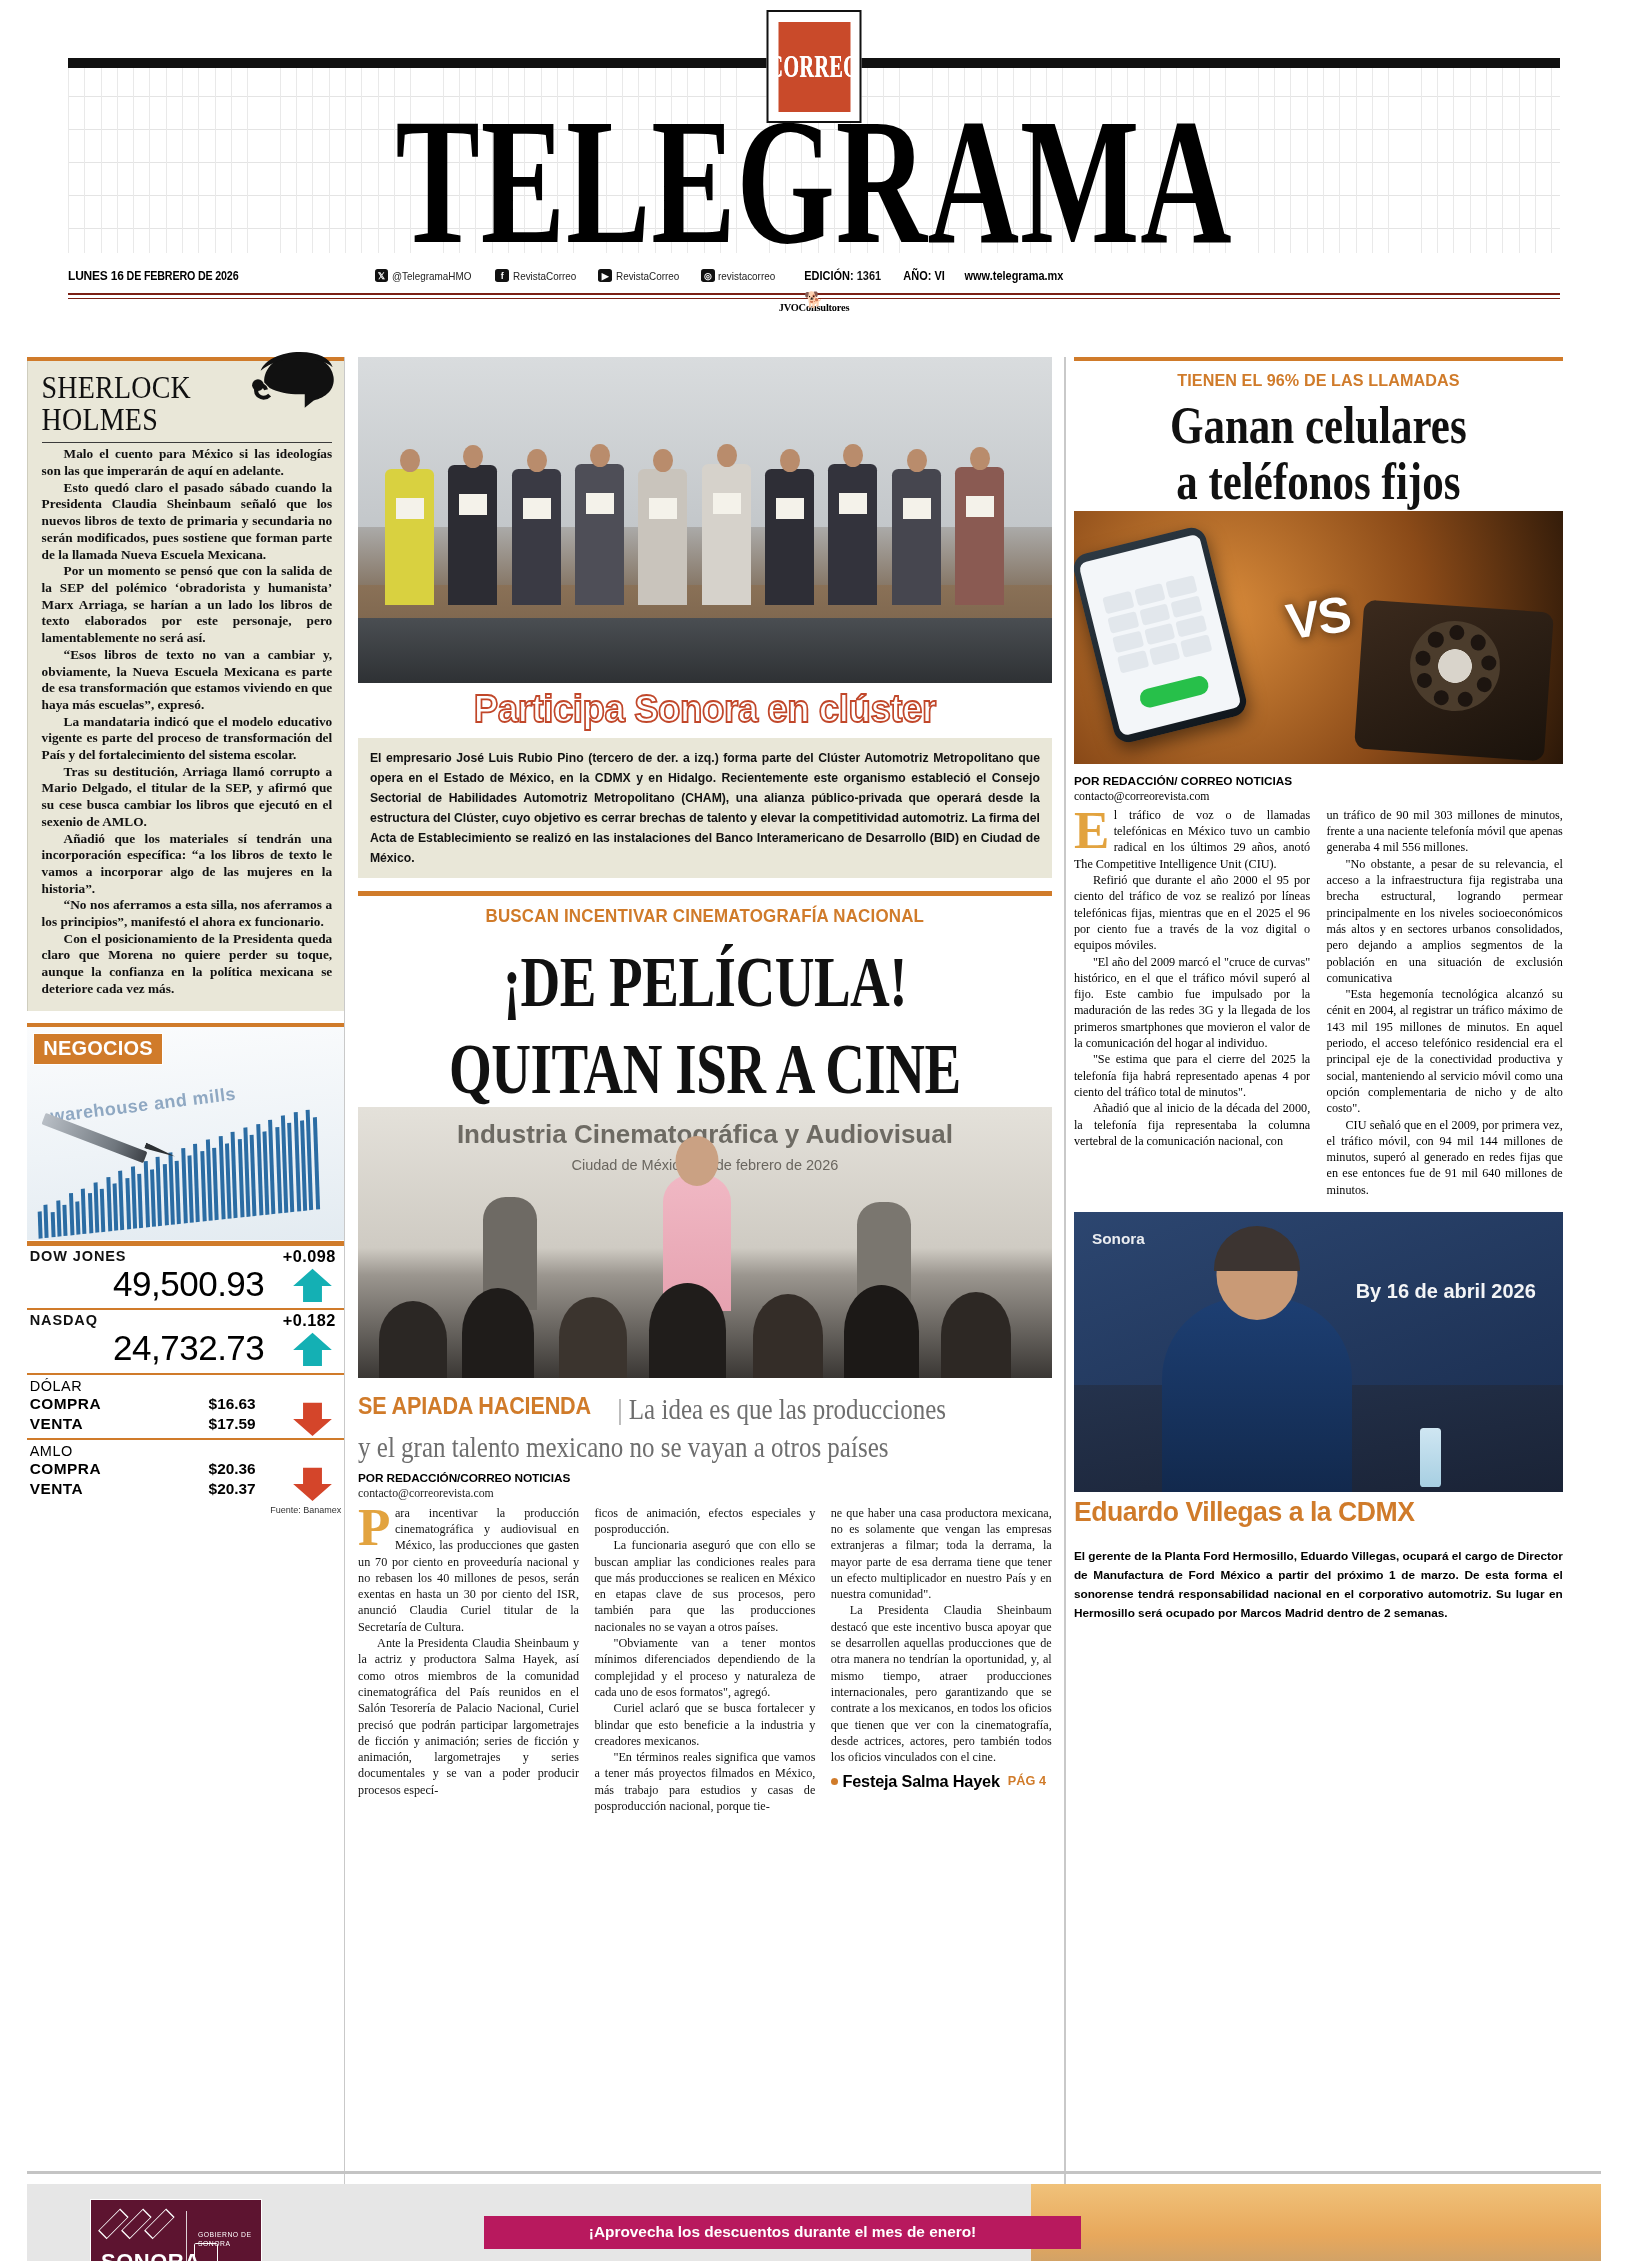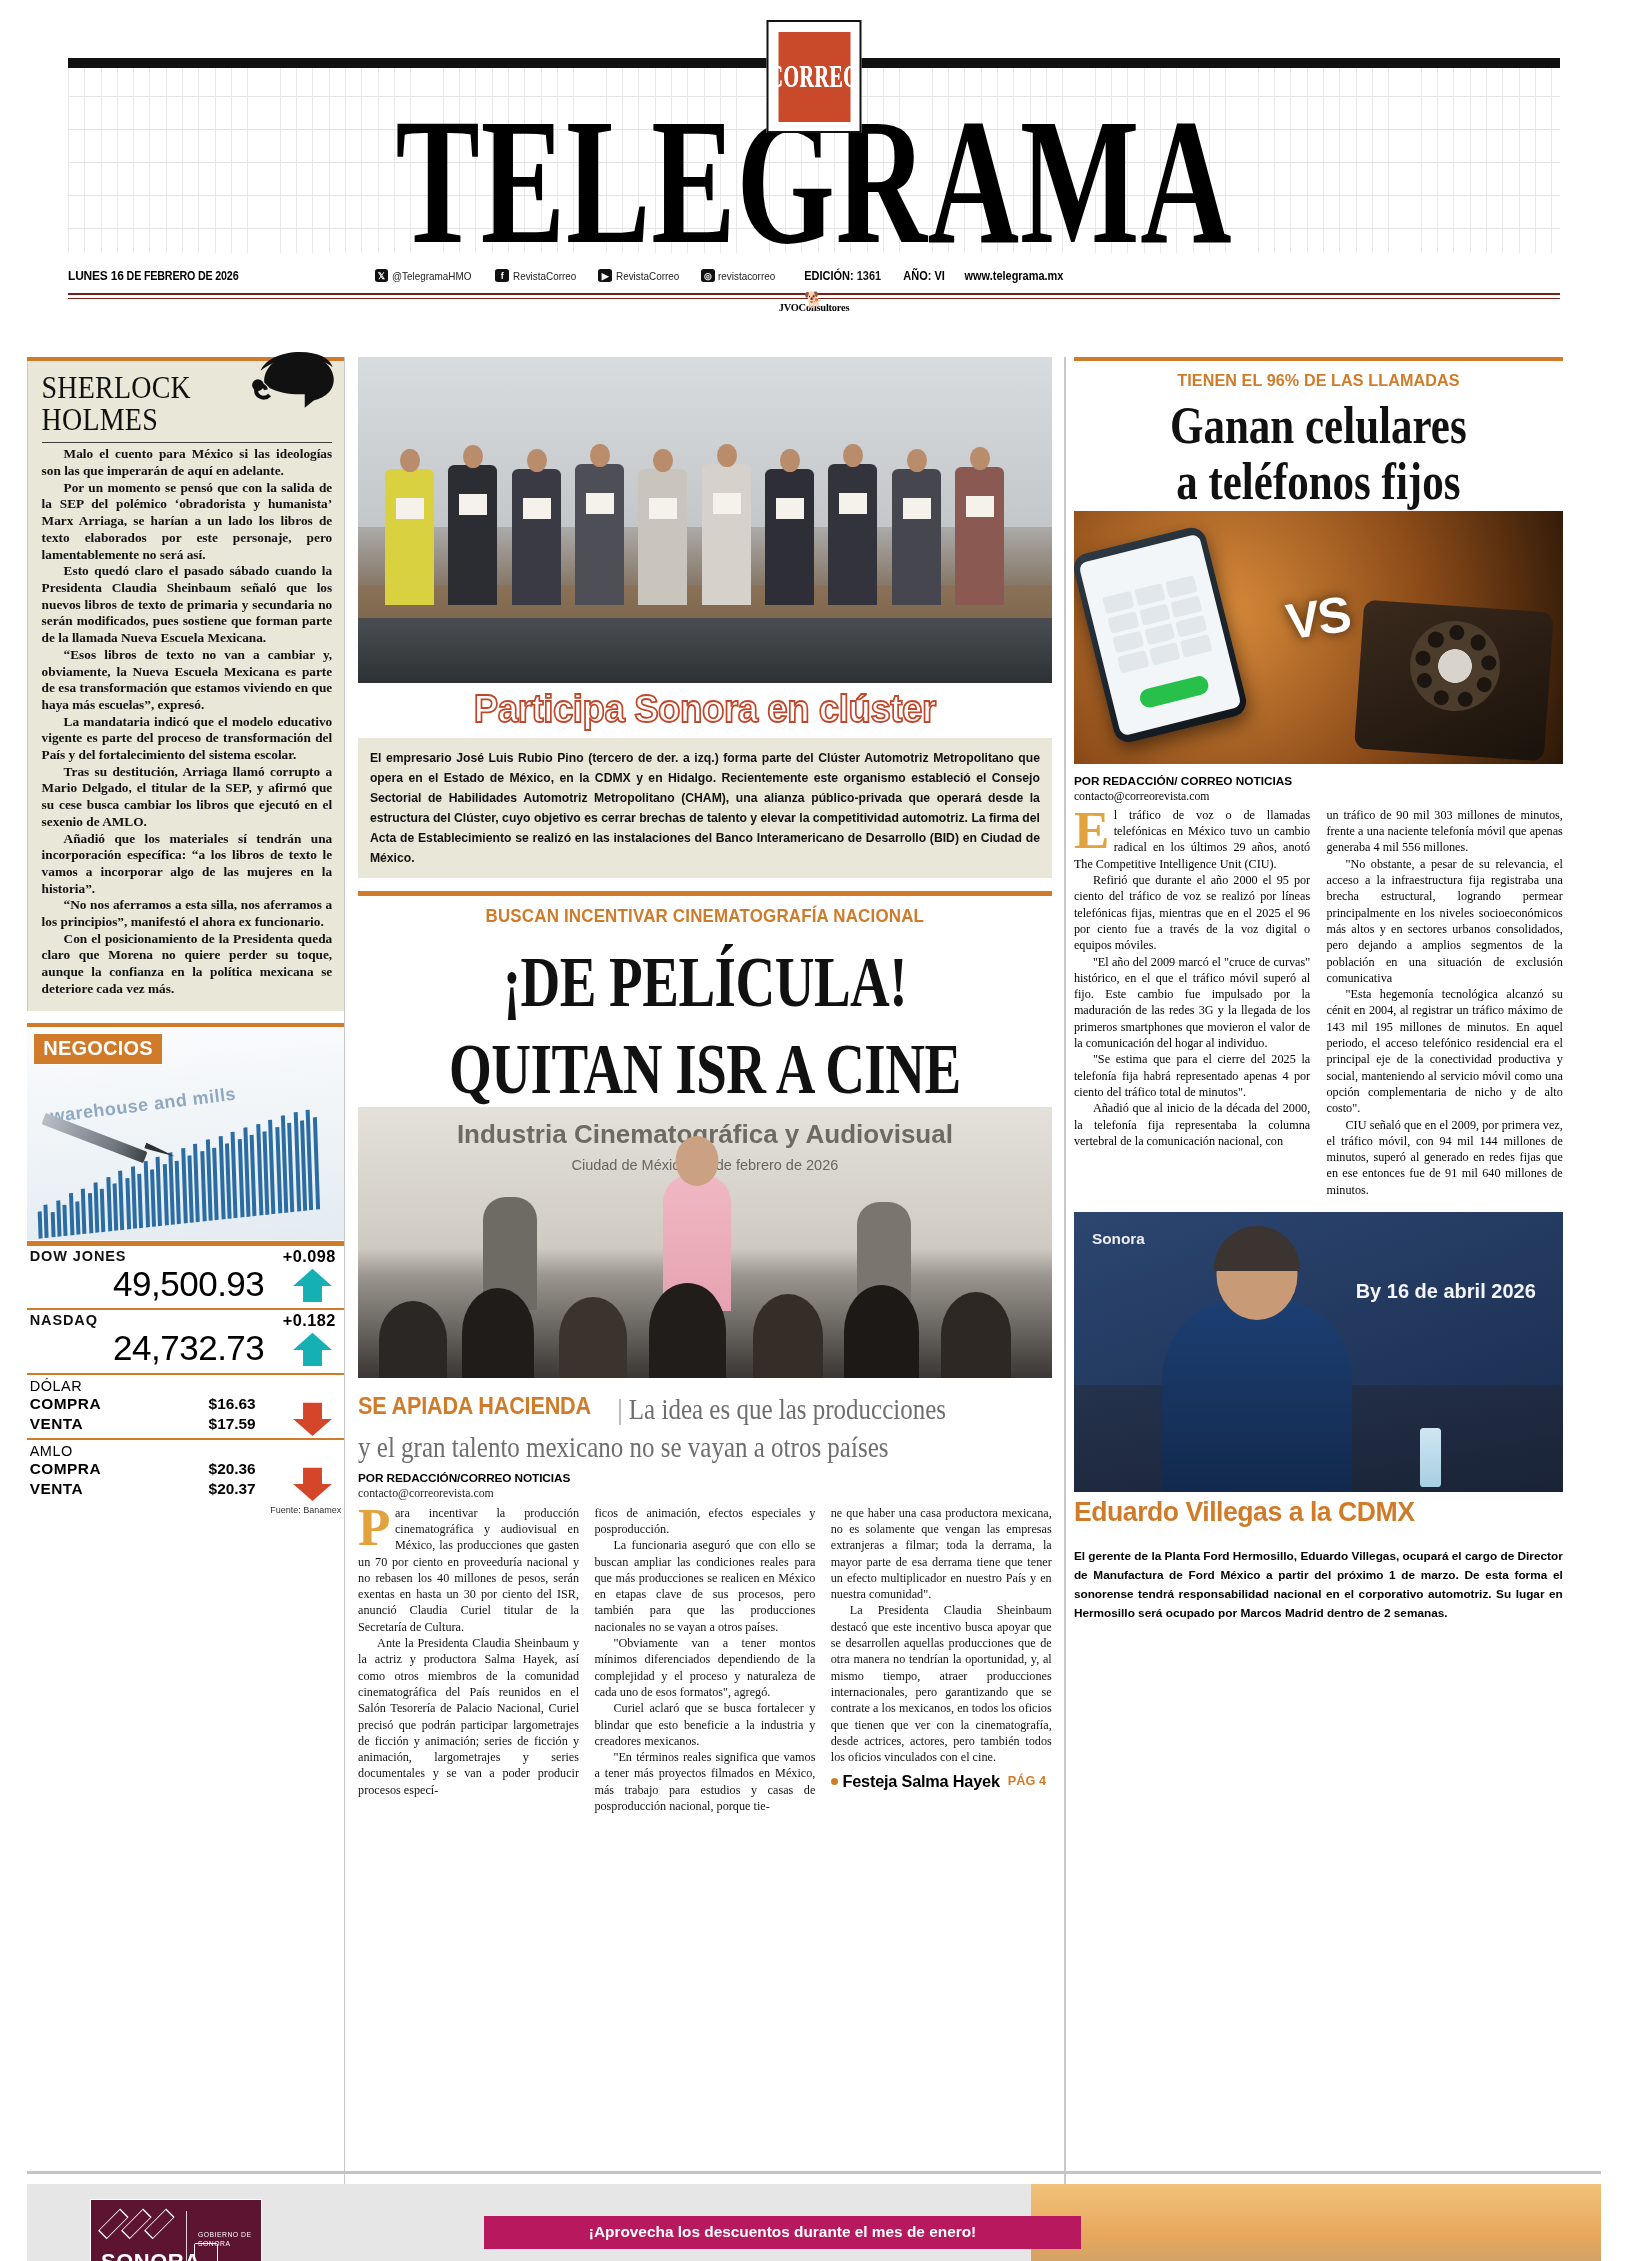--- a/index.html
+++ b/index.html
@@ -15,21 +15,21 @@
   .masthead { position: relative; height: 289px; }
   .grid-bg {
     position: absolute; left: 41px; right: 41px; top: 63px; height: 190px;
     background-image:
       repeating-linear-gradient(to right, #e9e9e9 0 0.9px, transparent 0.9px 16.3px),
       repeating-linear-gradient(to bottom, #e4e4e4 0 0.9px, transparent 0.9px 33px);
     background-color: #fff;
   }
   .top-rule { position: absolute; left: 41px; right: 41px; top: 58px; height: 10px; background:#111; }
   .correo-badge {
-    position: absolute; left: 50%; transform: translateX(-50%); top: 20px;
+    position: absolute; left: 50%; transform: translateX(-50%); top: 10px;
     width: 95px; height: 113px; background:#fff; border:2.3px solid #111;
     display:flex; align-items:center; justify-content:center; z-index:5;
   }
   .correo-inner {
     width: 72px; height: 90px; background:#c94a2a;
     display:flex; align-items:center; justify-content:center;
   }
   .correo-word {
     color:#fff; font-family:"Liberation Serif", serif; font-weight:bold;
     font-size: 20px; letter-spacing:0.5px;
@@ -351,22 +351,22 @@
           <path d="M72 98 C66 104 56 106 48 100 C40 94 40 82 47 78 C54 74 62 78 64 86" fill="none" stroke="#111" stroke-width="9"></path>
           <circle cx="46" cy="76" r="13" fill="#111"></circle>
         </svg>
         <div class="sherlock-title">
           <div>SHERLOCK</div>
           <div>HOLMES</div>
         </div>
         <div class="title-hr"></div>
         <div class="sherlock-body">
           <p>Malo el cuento para México si las ideologías son las que imperarán de aquí en adelante.</p>
+          <p>Esto quedó claro el pasado sábado cuando la Presidenta Claudia Sheinbaum señaló que los nuevos libros de texto de primaria y secundaria no serán modificados, pues sostiene que forman parte de la llamada Nueva Escuela Mexicana.</p>
           <p>Por un momento se pensó que con la salida de la SEP del polémico ‘obradorista y humanista’ Marx Arriaga, se harían a un lado los libros de texto elaborados por este personaje, pero lamentablemente no será así.</p>
-          <p>Esto quedó claro el pasado sábado cuando la Presidenta Claudia Sheinbaum señaló que los nuevos libros de texto de primaria y secundaria no serán modificados, pues sostiene que forman parte de la llamada Nueva Escuela Mexicana.</p>
           <p>“Esos libros de texto no van a cambiar y, obviamente, la Nueva Escuela Mexicana es parte de esa transformación que estamos viviendo en que haya más escuelas”, expresó.</p>
           <p>La mandataria indicó que el modelo educativo vigente es parte del proceso de transformación del País y del fortalecimiento del sistema escolar.</p>
           <p>Tras su destitución, Arriaga llamó corrupto a Mario Delgado, el titular de la SEP, y afirmó que su cese busca cambiar los libros que ejecutó en el sexenio de AMLO.</p>
           <p>Añadió que los materiales sí tendrán una incorporación específica: “a los libros de texto le vamos a incorporar algo de las mujeres en la historia”.</p>
           <p>“No nos aferramos a esta silla, nos aferramos a los principios”, manifestó el ahora ex funcionario.</p>
           <p>Con el posicionamiento de la Presidenta queda claro que Morena no quiere perder su toque, aunque la confianza en la política mexicana se deteriore cada vez más.</p>
         </div>
       </div>
 
       <div class="negocios-wrap">

